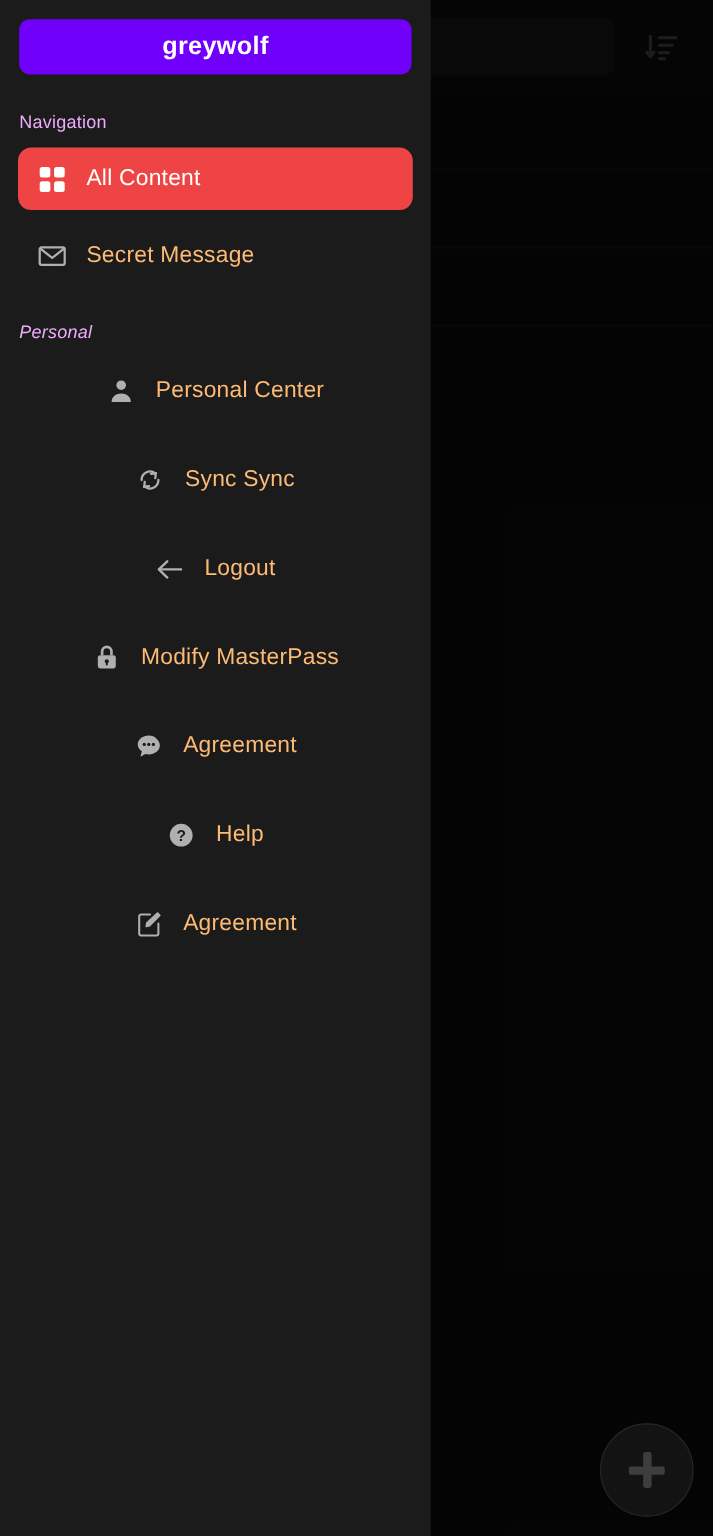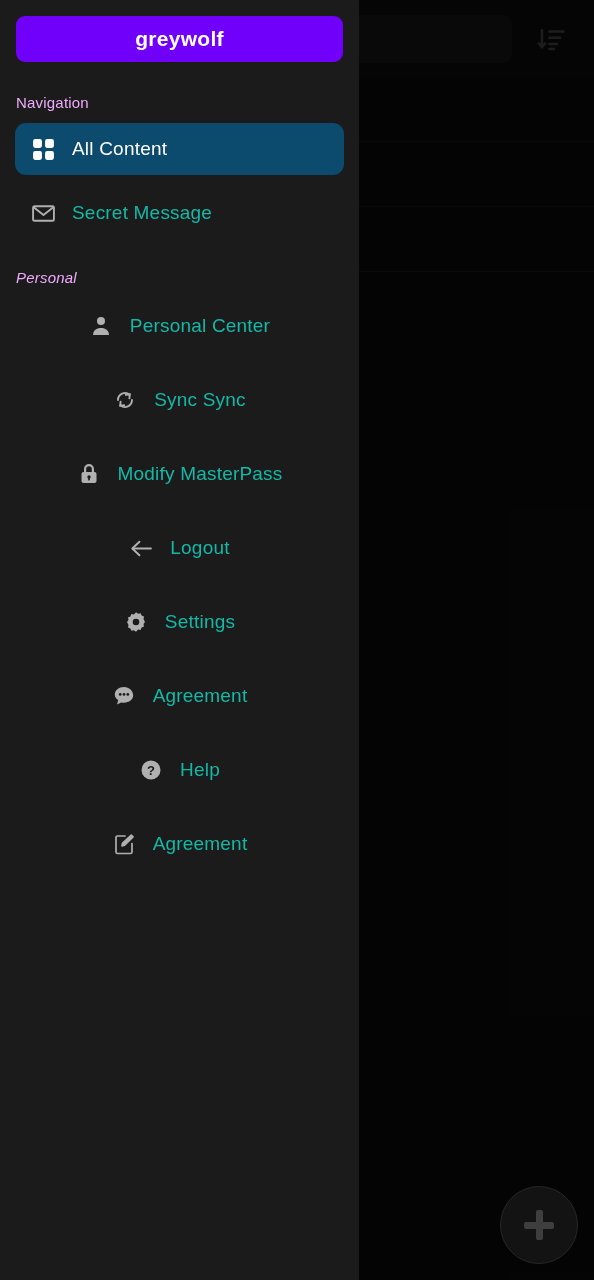--- a/index.html
+++ b/index.html
@@ -143,34 +143,34 @@
 
   .nav-item {
     display: flex;
     align-items: center;
     height: 52px;
     border-radius: 11px;
     padding: 0 16px;
     margin-top: 12px;
     cursor: pointer;
   }
-  .nav-item.active { background: #0c4a6e; }
+  .nav-item.active { background: #ef4444; }
 
   .nav-icon {
     width: 30px;
     flex: 0 0 30px;
     display: flex;
     align-items: center;
     justify-content: flex-start;
   }
 
   .nav-label {
     margin-left: 11px;
     font-size: 19px;
-    color: #14b8a6;
+    color: #fdba74;
     letter-spacing: .2px;
     white-space: nowrap;
   }
   .nav-item.active .nav-label { color: #ffffff; }
 
   .group-personal .nav-item { margin-top: 22px; justify-content: center; }
   .group-personal .nav-item:first-child { margin-top: 14px; }
 </style>
 </head>
 <body>
@@ -263,49 +263,40 @@
             <path d="M5 12a7 7 0 0 1 11.6-5.3"></path>
             <path d="M7.6 13.6 7.2 17.6 11.2 17.2"></path>
             <path d="M16.4 10.4 16.8 6.4 12.8 6.8"></path>
           </svg>
         </span>
         <span class="nav-label">Sync Sync</span>
       </div>
 
       <div class="nav-item">
         <span class="nav-icon">
+          <svg width="25" height="25" viewBox="0 0 24 24" fill="none" stroke="#b0b0b0" stroke-width="1.9" stroke-linecap="round" stroke-linejoin="round">
+            <line x1="21" y1="12" x2="4" y2="12"></line>
+            <polyline points="10,5.5 3.2,12 10,18.5"></polyline>
+          </svg>
+        </span>
+        <span class="nav-label">Logout</span>
+      </div>
+
+      <div class="nav-item">
+        <span class="nav-icon">
           <svg width="24" height="24" viewBox="0 0 24 24" fill="#b0b0b0">
             <path d="M7 10V7a5 5 0 0 1 10 0v3h-2.2V7a2.8 2.8 0 0 0-5.6 0v3z"></path>
             <rect x="4.5" y="10" width="15" height="11" rx="2"></rect>
             <circle cx="12" cy="15" r="1.7" fill="#1b1b1b"></circle>
             <rect x="11.2" y="15" width="1.6" height="3.4" fill="#1b1b1b"></rect>
           </svg>
         </span>
         <span class="nav-label">Modify MasterPass</span>
       </div>
 
-      <div class="nav-item">
-        <span class="nav-icon">
-          <svg width="25" height="25" viewBox="0 0 24 24" fill="none" stroke="#b0b0b0" stroke-width="1.9" stroke-linecap="round" stroke-linejoin="round">
-            <line x1="21" y1="12" x2="4" y2="12"></line>
-            <polyline points="10,5.5 3.2,12 10,18.5"></polyline>
-          </svg>
-        </span>
-        <span class="nav-label">Logout</span>
-      </div>
-
-      <div class="nav-item">
-        <span class="nav-icon">
-          <svg width="24" height="24" viewBox="0 0 24 24" fill="#b0b0b0">
-            <path d="M12 2.2l2.1 1.5 2.5-.5 1 2.4 2.4 1-.5 2.5L21 12l-1.5 2.1.5 2.5-2.4 1-1 2.4-2.5-.5L12 21.8l-2.1-1.5-2.5.5-1-2.4-2.4-1 .5-2.5L3 12l1.5-2.1-.5-2.5 2.4-1 1-2.4 2.5.5z"></path>
-            <circle cx="12" cy="12" r="3.3" fill="#1b1b1b"></circle>
-          </svg>
-        </span>
-        <span class="nav-label">Settings</span>
-      </div>
 
       <div class="nav-item">
         <span class="nav-icon">
           <svg width="24" height="24" viewBox="0 0 24 24" fill="#b0b0b0">
             <path d="M12 3C6.9 3 2.8 6.3 2.8 10.4c0 2.3 1.3 4.4 3.4 5.7L5 20.6l4.2-2.2c.9.2 1.8.3 2.8.3 5.1 0 9.2-3.3 9.2-7.4S17.1 3 12 3z"></path>
             <circle cx="8.2" cy="10.4" r="1.35" fill="#1b1b1b"></circle>
             <circle cx="12" cy="10.4" r="1.35" fill="#1b1b1b"></circle>
             <circle cx="15.8" cy="10.4" r="1.35" fill="#1b1b1b"></circle>
           </svg>
         </span>

